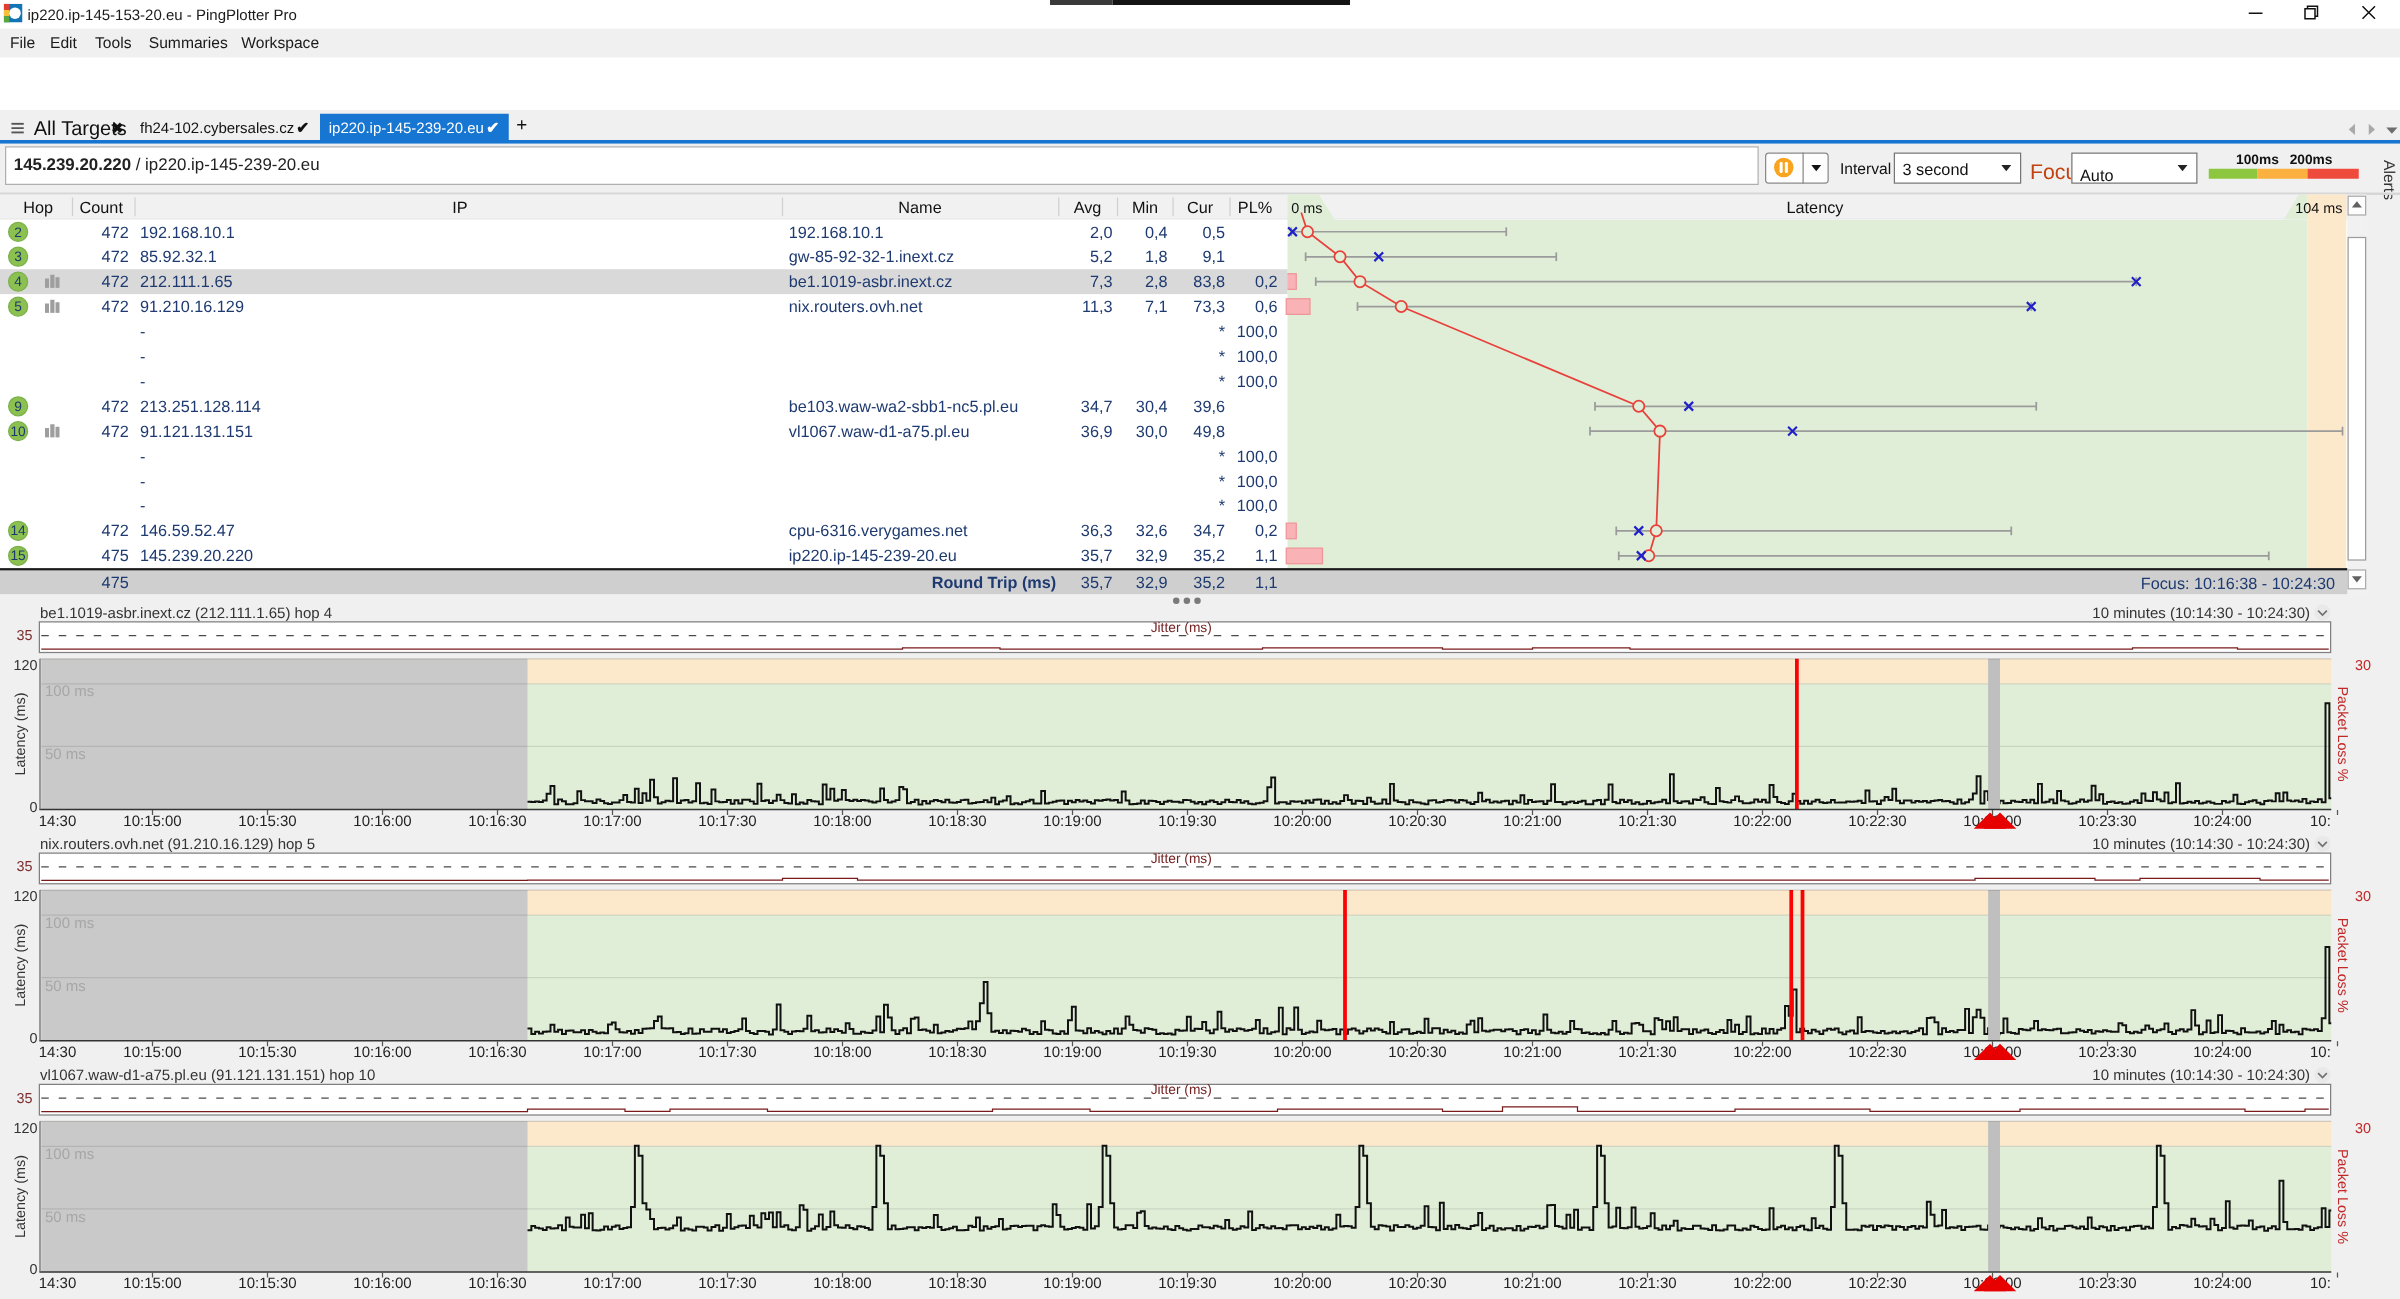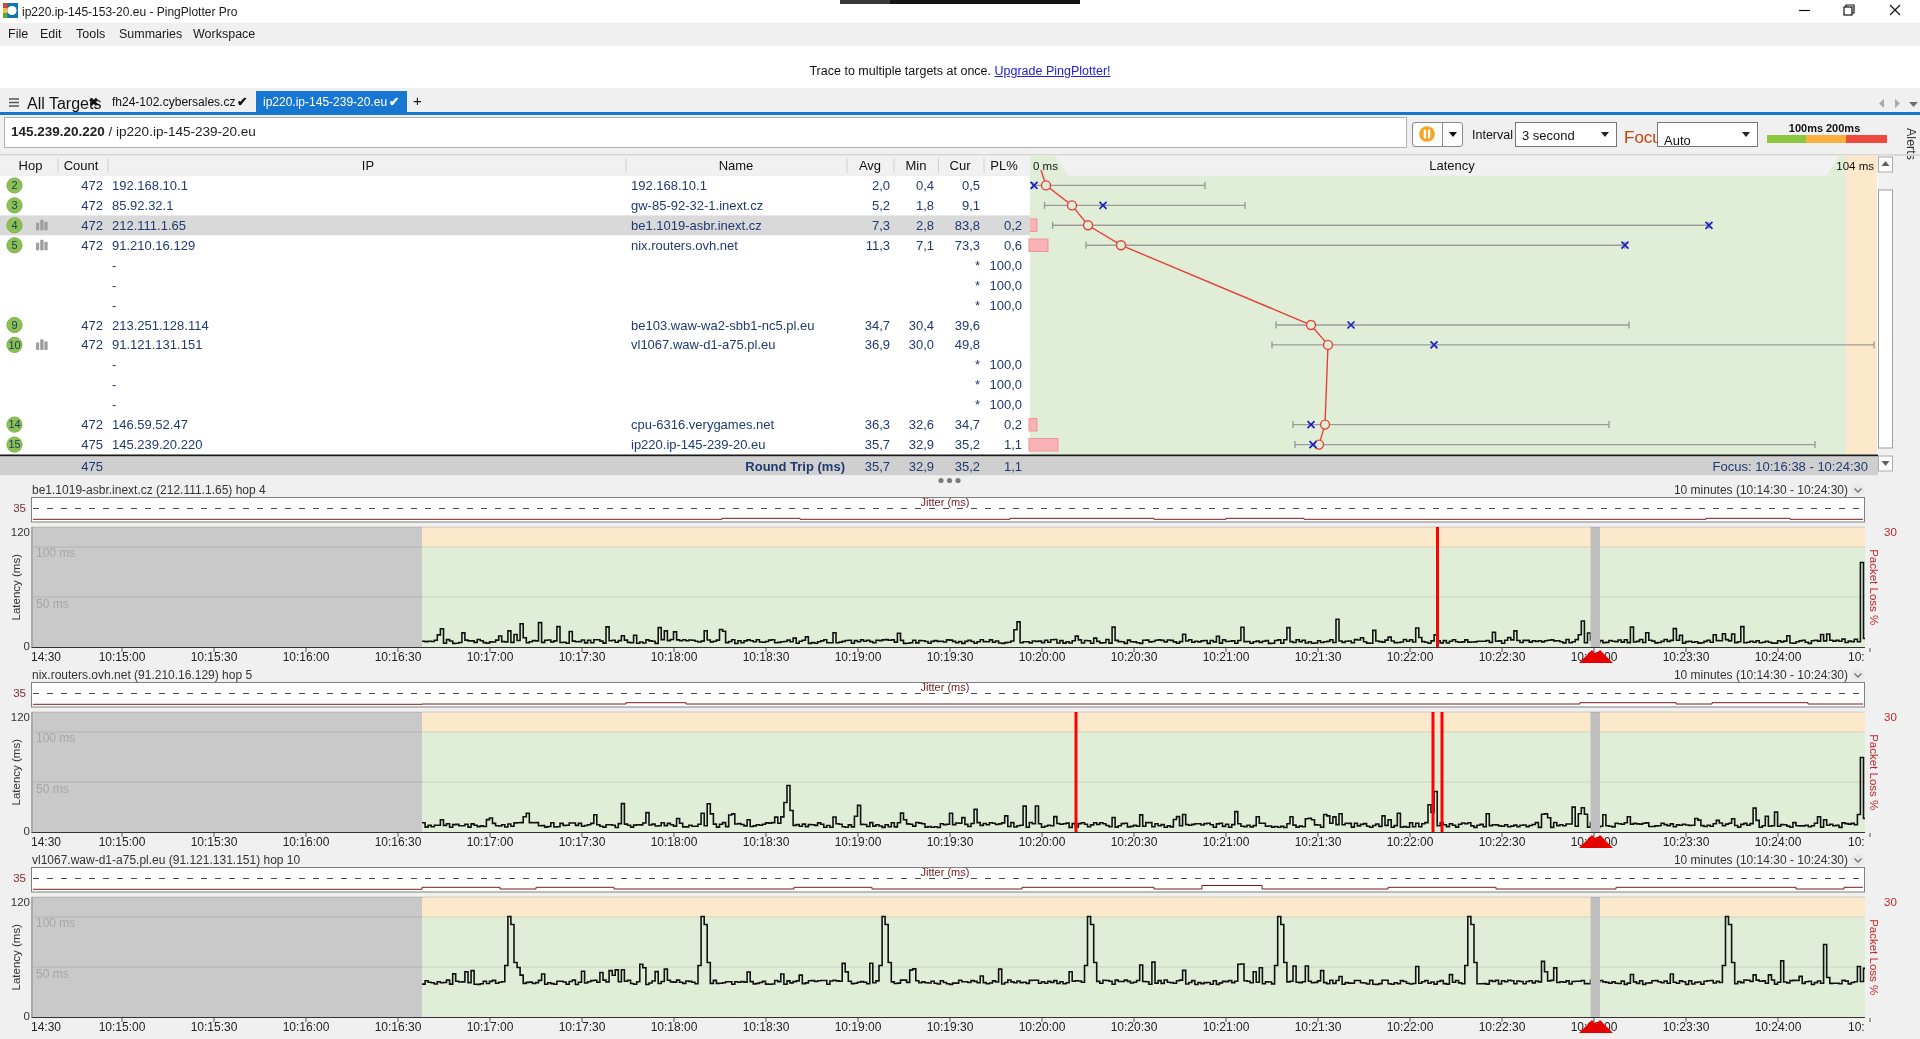--- a/index.html
+++ b/index.html
@@ -37,21 +37,20 @@
       <path d="M100,5 l10,10 M100,15 l10,-10" stroke="#111" stroke-width="1.2"></path>
     </svg>
     <div class="abs" style="left:0;top:23px;width:1920px;height:23px;background:#f0f0f0;"></div>
     <div class="abs" style="left:8px;top:27px;font-size:12.5px;color:#1a1a1a;">File</div>
     <div class="abs" style="left:40px;top:27px;font-size:12.5px;color:#1a1a1a;">Edit</div>
     <div class="abs" style="left:76px;top:27px;font-size:12.5px;color:#1a1a1a;">Tools</div>
     <div class="abs" style="left:119px;top:27px;font-size:12.5px;color:#1a1a1a;">Summaries</div>
     <div class="abs" style="left:193px;top:27px;font-size:12.5px;color:#1a1a1a;">Workspace</div>
     <div class="abs" style="left:266px;top:27px;font-size:12.5px;color:#1a1a1a;margin-top:48px;">Help</div>
     <div class="abs" style="left:0;top:46px;width:1920px;height:42px;background:#fff;"></div>
-    <div class="abs" style="left:0;top:64px;width:1920px;text-align:center;font-size:12.5px;color:#111;">Trace to multiple targets at once. <span style="color:#2222d6;text-decoration:underline;">Upgrade PingPlotter!</span></div>
     <div class="abs" style="left:0;top:88px;width:1920px;height:24px;background:#f0f0f0;"></div>
     <svg class="abs" style="left:9px;top:98px;" width="12" height="9">
       <g stroke="#555" stroke-width="1.5">
         <line x1="0" y1="1" x2="10" y2="1"></line>
         <line x1="0" y1="4.5" x2="10" y2="4.5"></line>
         <line x1="0" y1="8" x2="10" y2="8"></line>
       </g>
     </svg>
     <div class="abs" style="left:27px;top:95px;font-size:16px;color:#111;">All Targets</div>
     <div class="abs" style="left:89px;top:95px;font-size:11.5px;color:#111;font-weight:bold;">✖</div>
@@ -86,21 +85,21 @@
     <svg class="abs" style="left:1601px;top:131.5px;" width="9" height="6">
       <path d="M0,0 h8 l-4,5 Z" fill="#222"></path>
     </svg>
     <div class="abs" style="left:1624px;top:127.5px;font-size:17px;color:#c2410c;">Focus</div>
     <div class="abs" style="left:1657px;top:121.5px;width:101px;height:25px;background:#fff;border:1px solid #767676;"></div>
     <div class="abs" style="left:1664px;top:133px;font-size:13px;color:#111;">Auto</div>
     <svg class="abs" style="left:1742px;top:131.5px;" width="9" height="6">
       <path d="M0,0 h8 l-4,5 Z" fill="#222"></path>
     </svg>
     <div class="abs" style="left:1786px;top:122px;width:40px;text-align:center;font-size:11px;font-weight:bold;color:#111;">100ms</div>
-    <div class="abs" style="left:1826px;top:122px;width:40px;text-align:left;font-size:11px;font-weight:bold;color:#111;">200ms</div>
+    <div class="abs" style="left:1826px;top:122px;width:40px;text-align:right;font-size:11px;font-weight:bold;color:#111;">200ms</div>
     <div class="abs" style="left:1767px;top:135px;width:39px;height:7.5px;background:#8dc63f;"></div>
     <div class="abs" style="left:1806px;top:135px;width:40px;height:7.5px;background:#fbb040;"></div>
     <div class="abs" style="left:1846px;top:135px;width:41px;height:7.5px;background:#ef4b3c;"></div>
     <div class="abs" style="left:1896px;top:116px;width:24px;height:52px;background:#f0f0f0;"></div>
     <svg class="abs" style="left:1894px;top:116px;" width="26" height="56">
       <text x="13" y="28" font-size="12.5" fill="#333" text-anchor="middle" transform="rotate(90 13 28)" font-family="Liberation Sans, sans-serif">Alerts</text>
     </svg>
     <div class="abs" style="left:0;top:153.5px;width:1920px;height:2px;background:#d6d6d6;"></div>
     <svg class="abs" style="left:0;top:0;" width="1920" height="487">
       <rect x="0" y="155.5" width="1878" height="20" fill="#f1f1f1"></rect>

